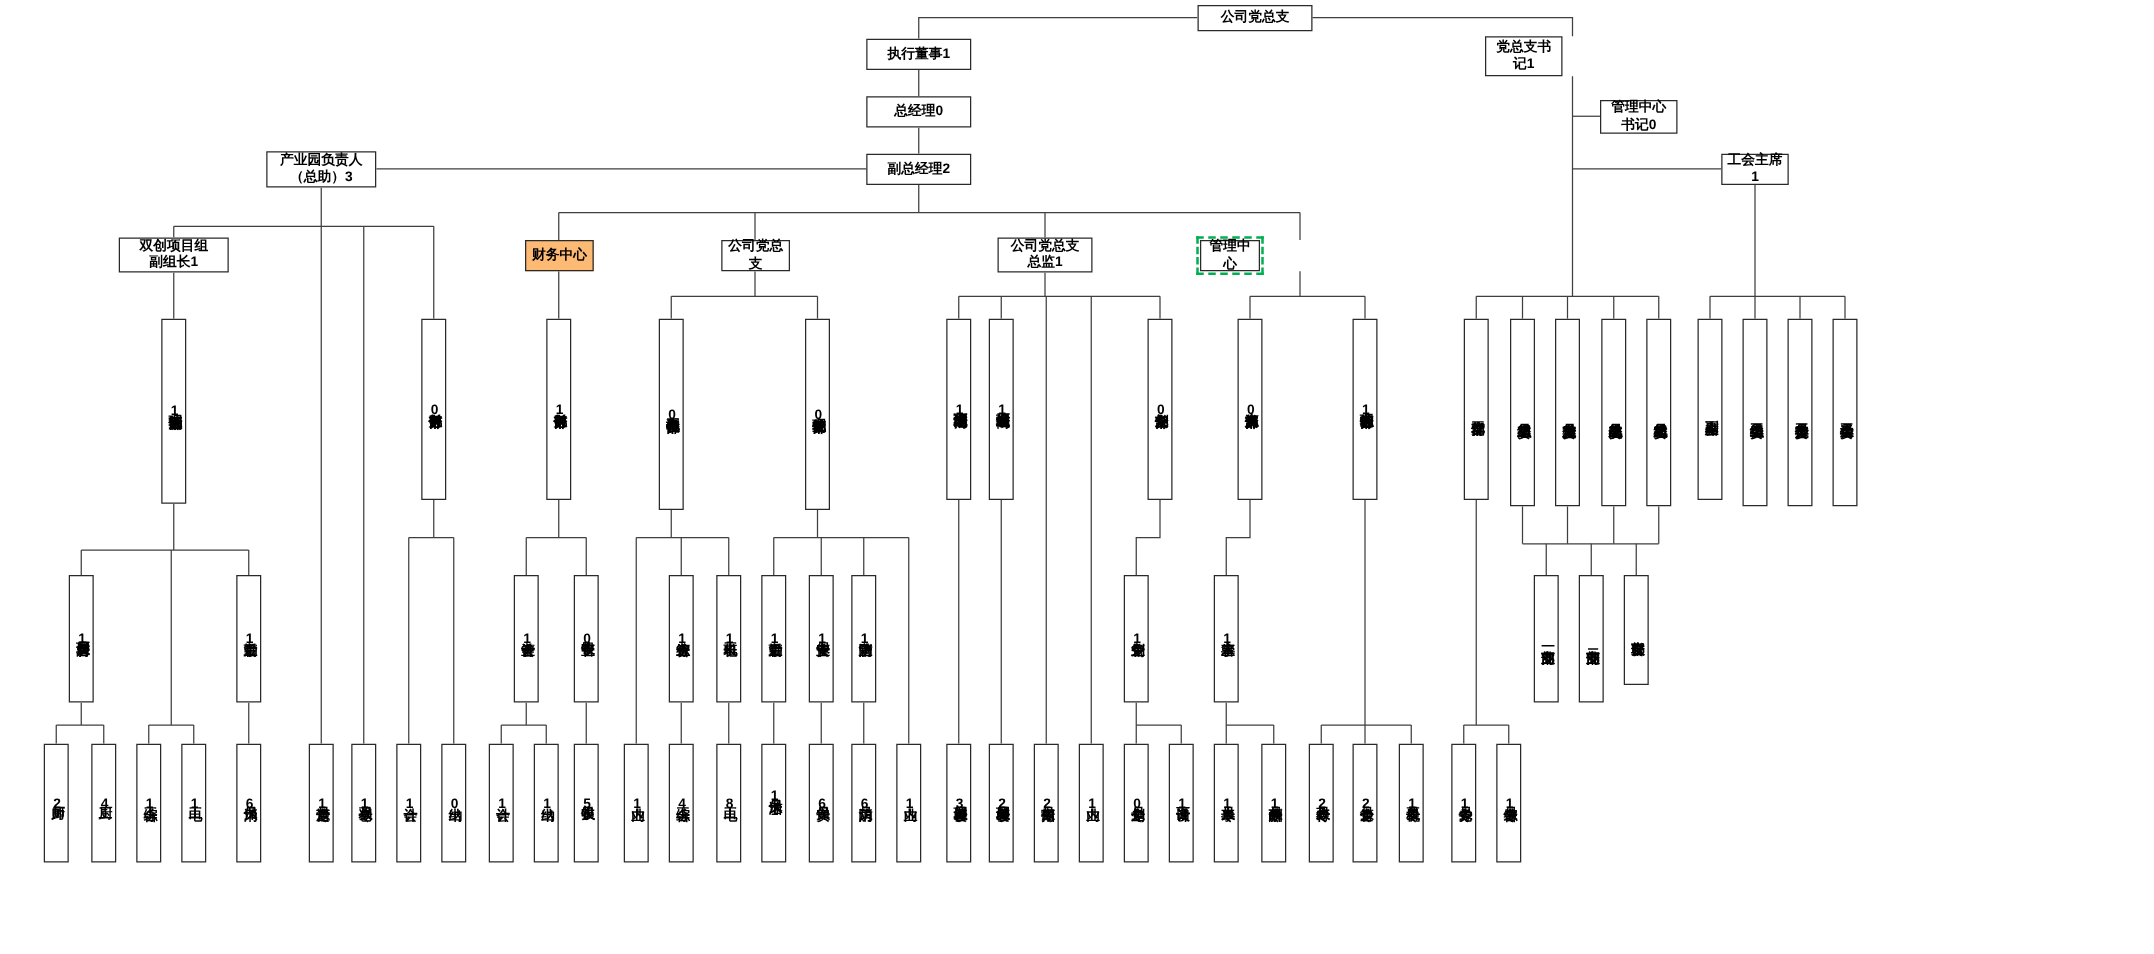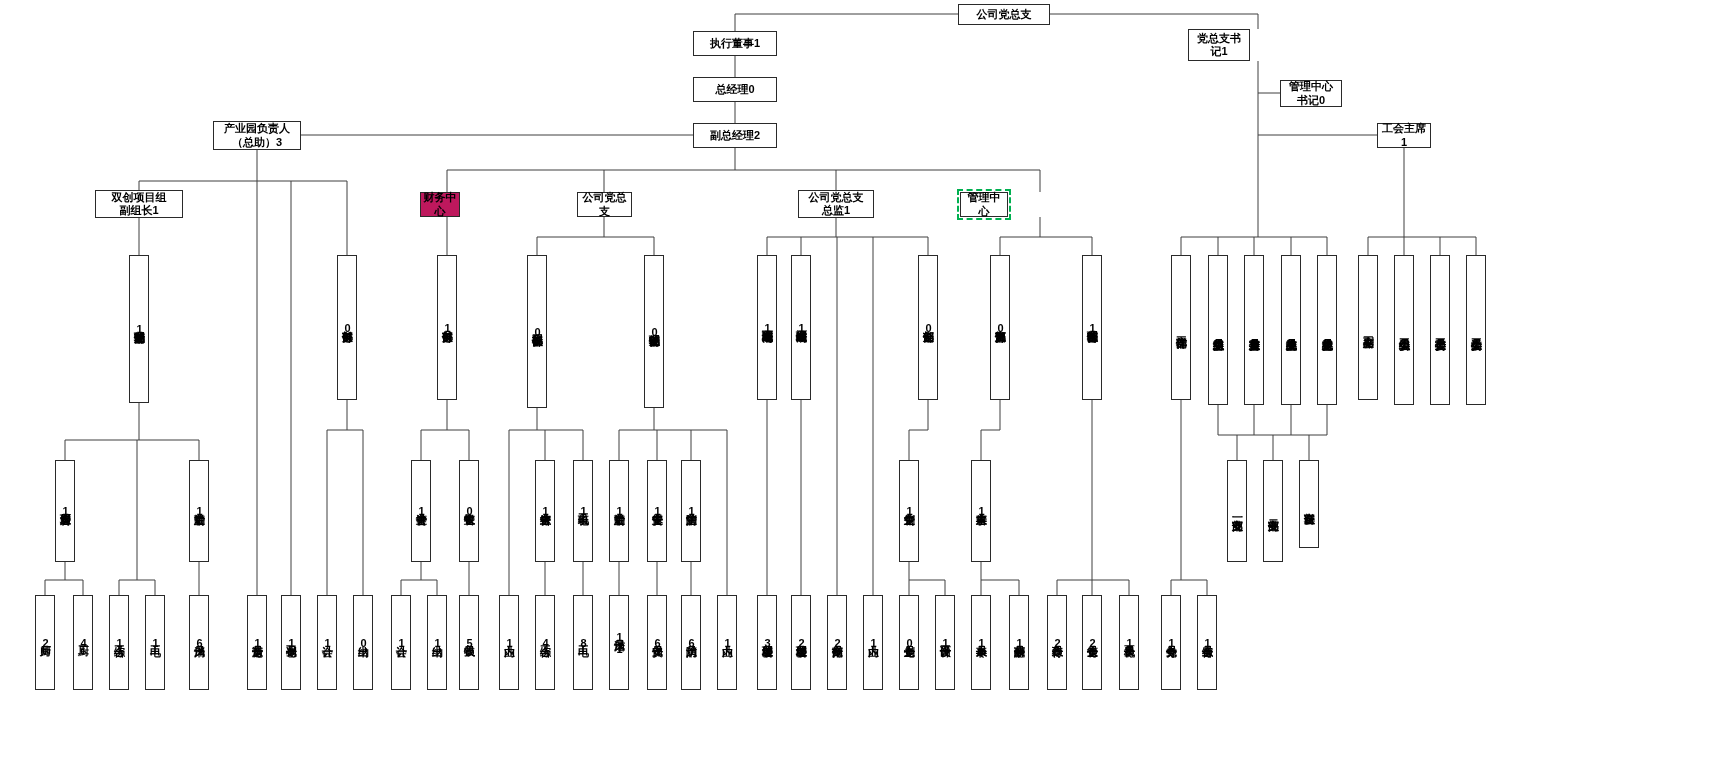--- a/index.html
+++ b/index.html
@@ -194,21 +194,21 @@
       <span>产业园负责人
 （总助）3</span>
     </div>
     <div class="node h" style="left: 1377px; top: 123px; width: 54px; height: 25px; background: rgb(255, 255, 255);">
       <span>工会主席1</span>
     </div>
     <div class="node h" style="left: 95px; top: 190px; width: 88px; height: 28px; background: rgb(255, 255, 255);">
       <span>双创项目组
 副组长1</span>
     </div>
-    <div class="node h" style="left: 420px; top: 192px; width: 40px; height: 25px; background: #be185d;">
+    <div class="node h" style="left: 420px; top: 192px; width: 55px; height: 25px; background: #fdba74;">
       <span>财务中心</span>
     </div>
     <div class="node h" style="left: 577px; top: 192px; width: 55px; height: 25px; background: rgb(255, 255, 255);">
       <span>公司党总支</span>
     </div>
     <div class="node h" style="left: 798px; top: 190px; width: 76px; height: 28px; background: rgb(255, 255, 255);">
       <span>公司党总支
 总监1</span>
     </div>
     <div class="node h selected" style="left: 960px; top: 192px; width: 48px; height: 25px; background: rgb(255, 255, 255);">

